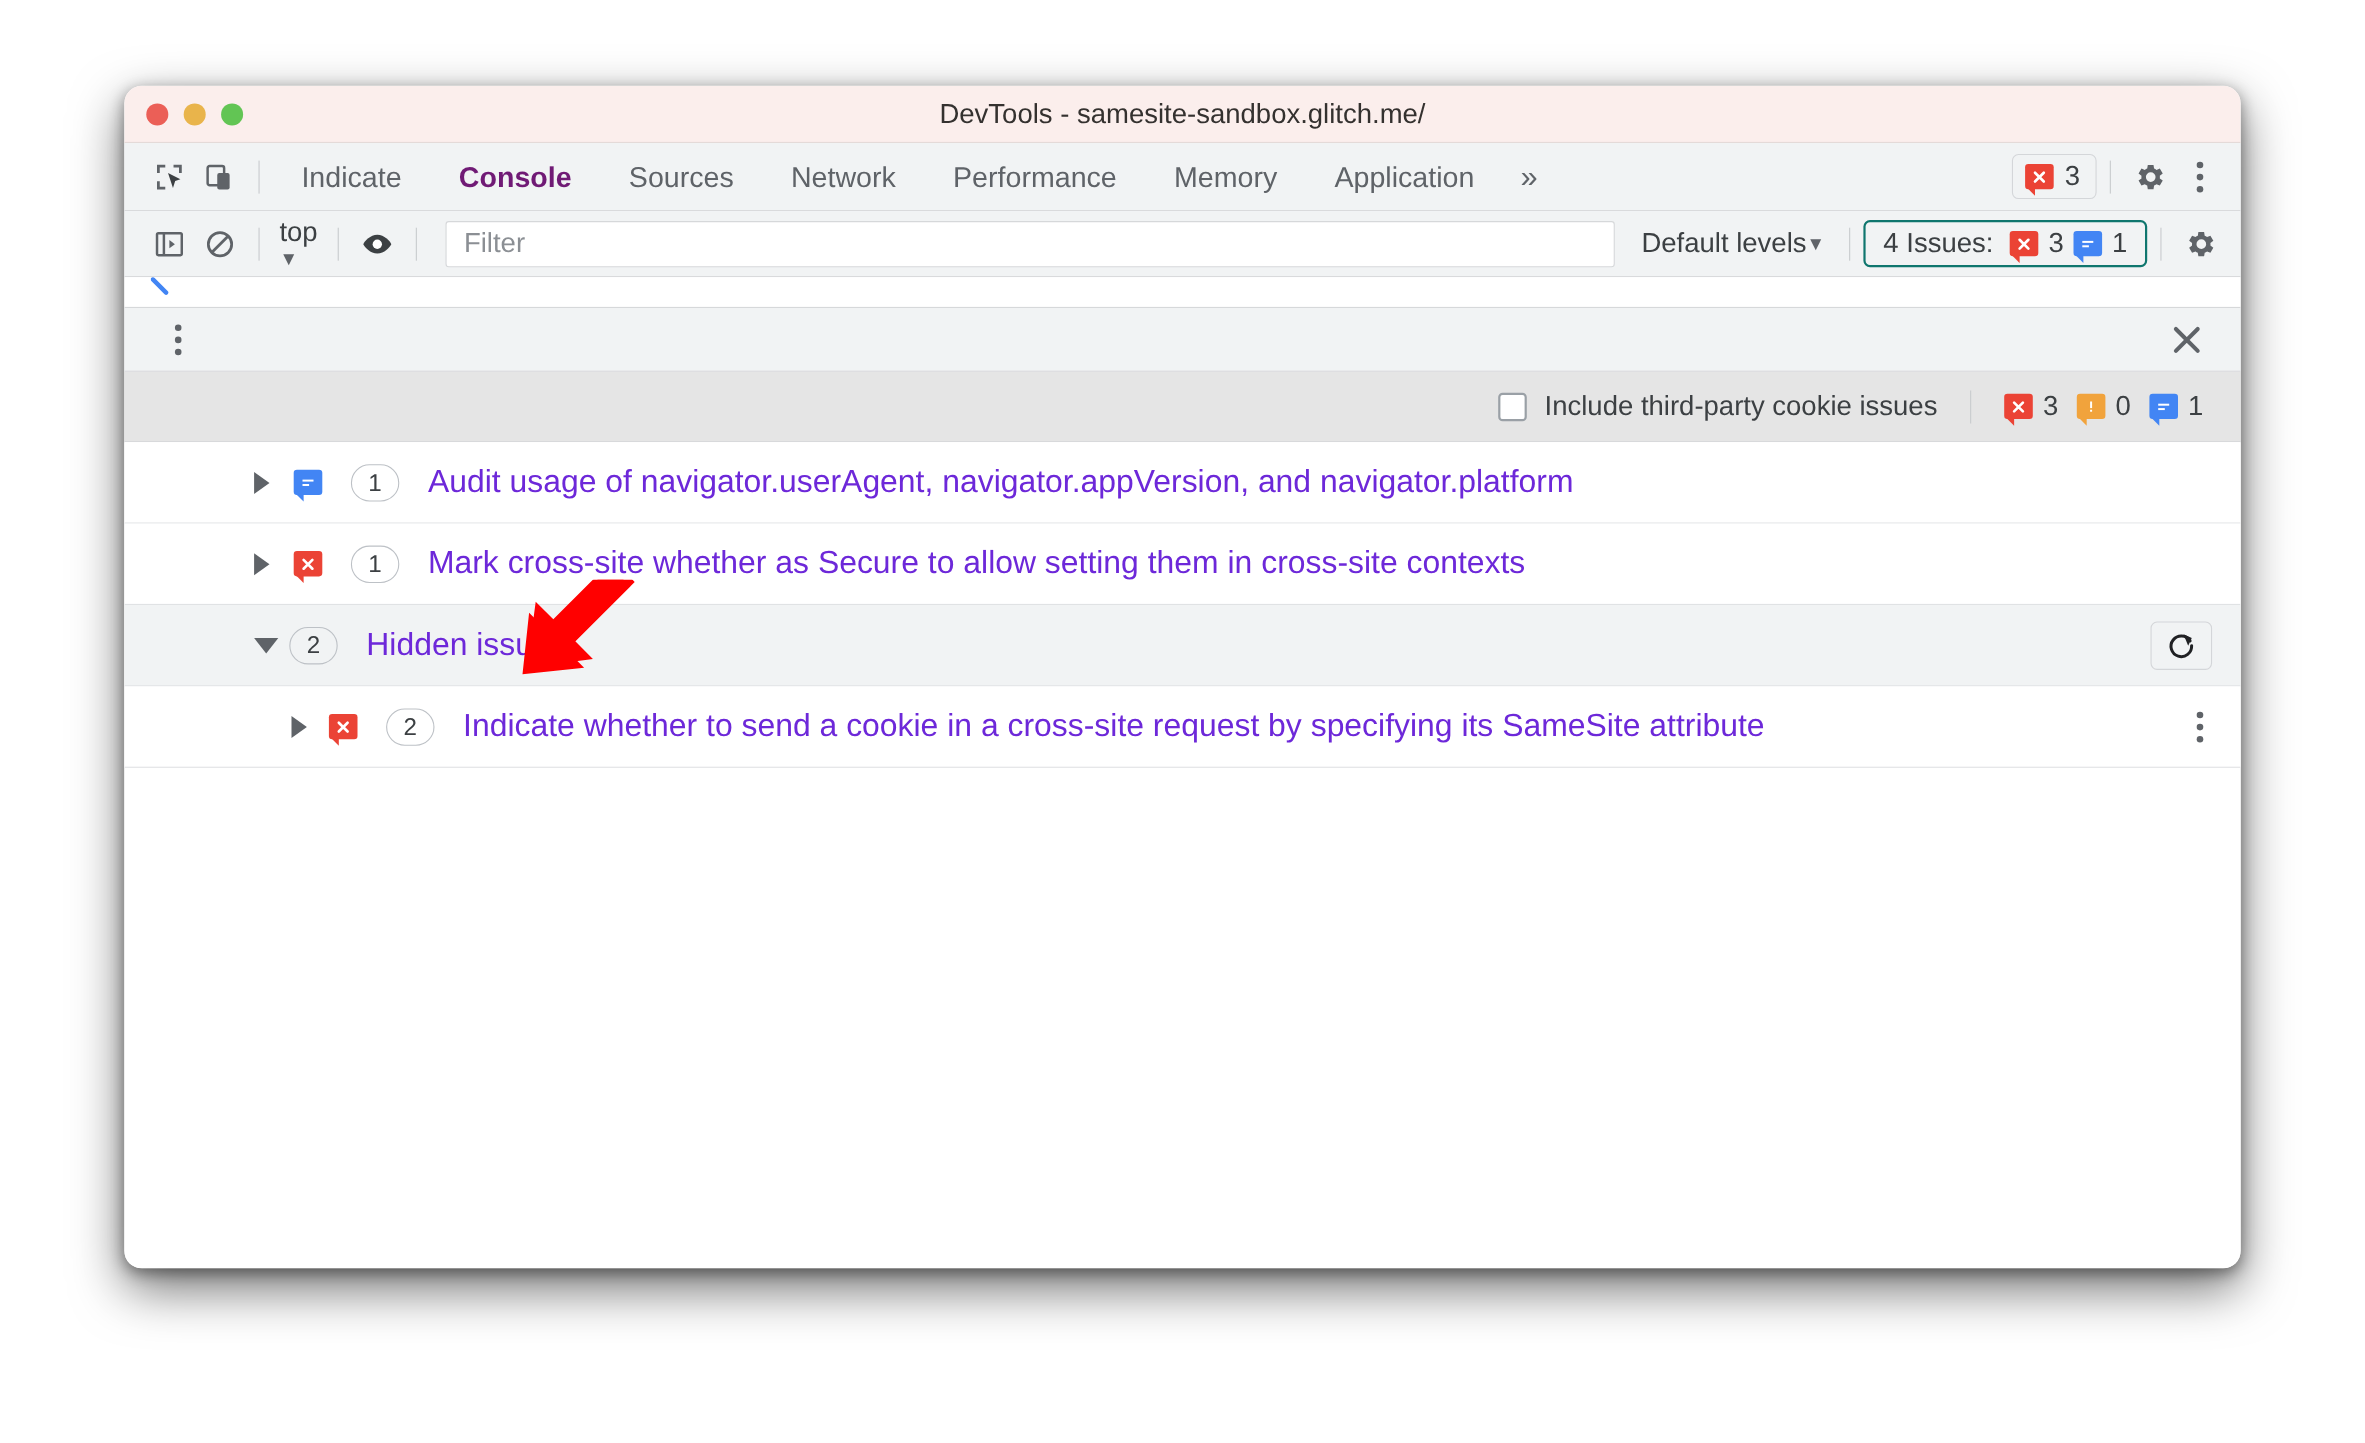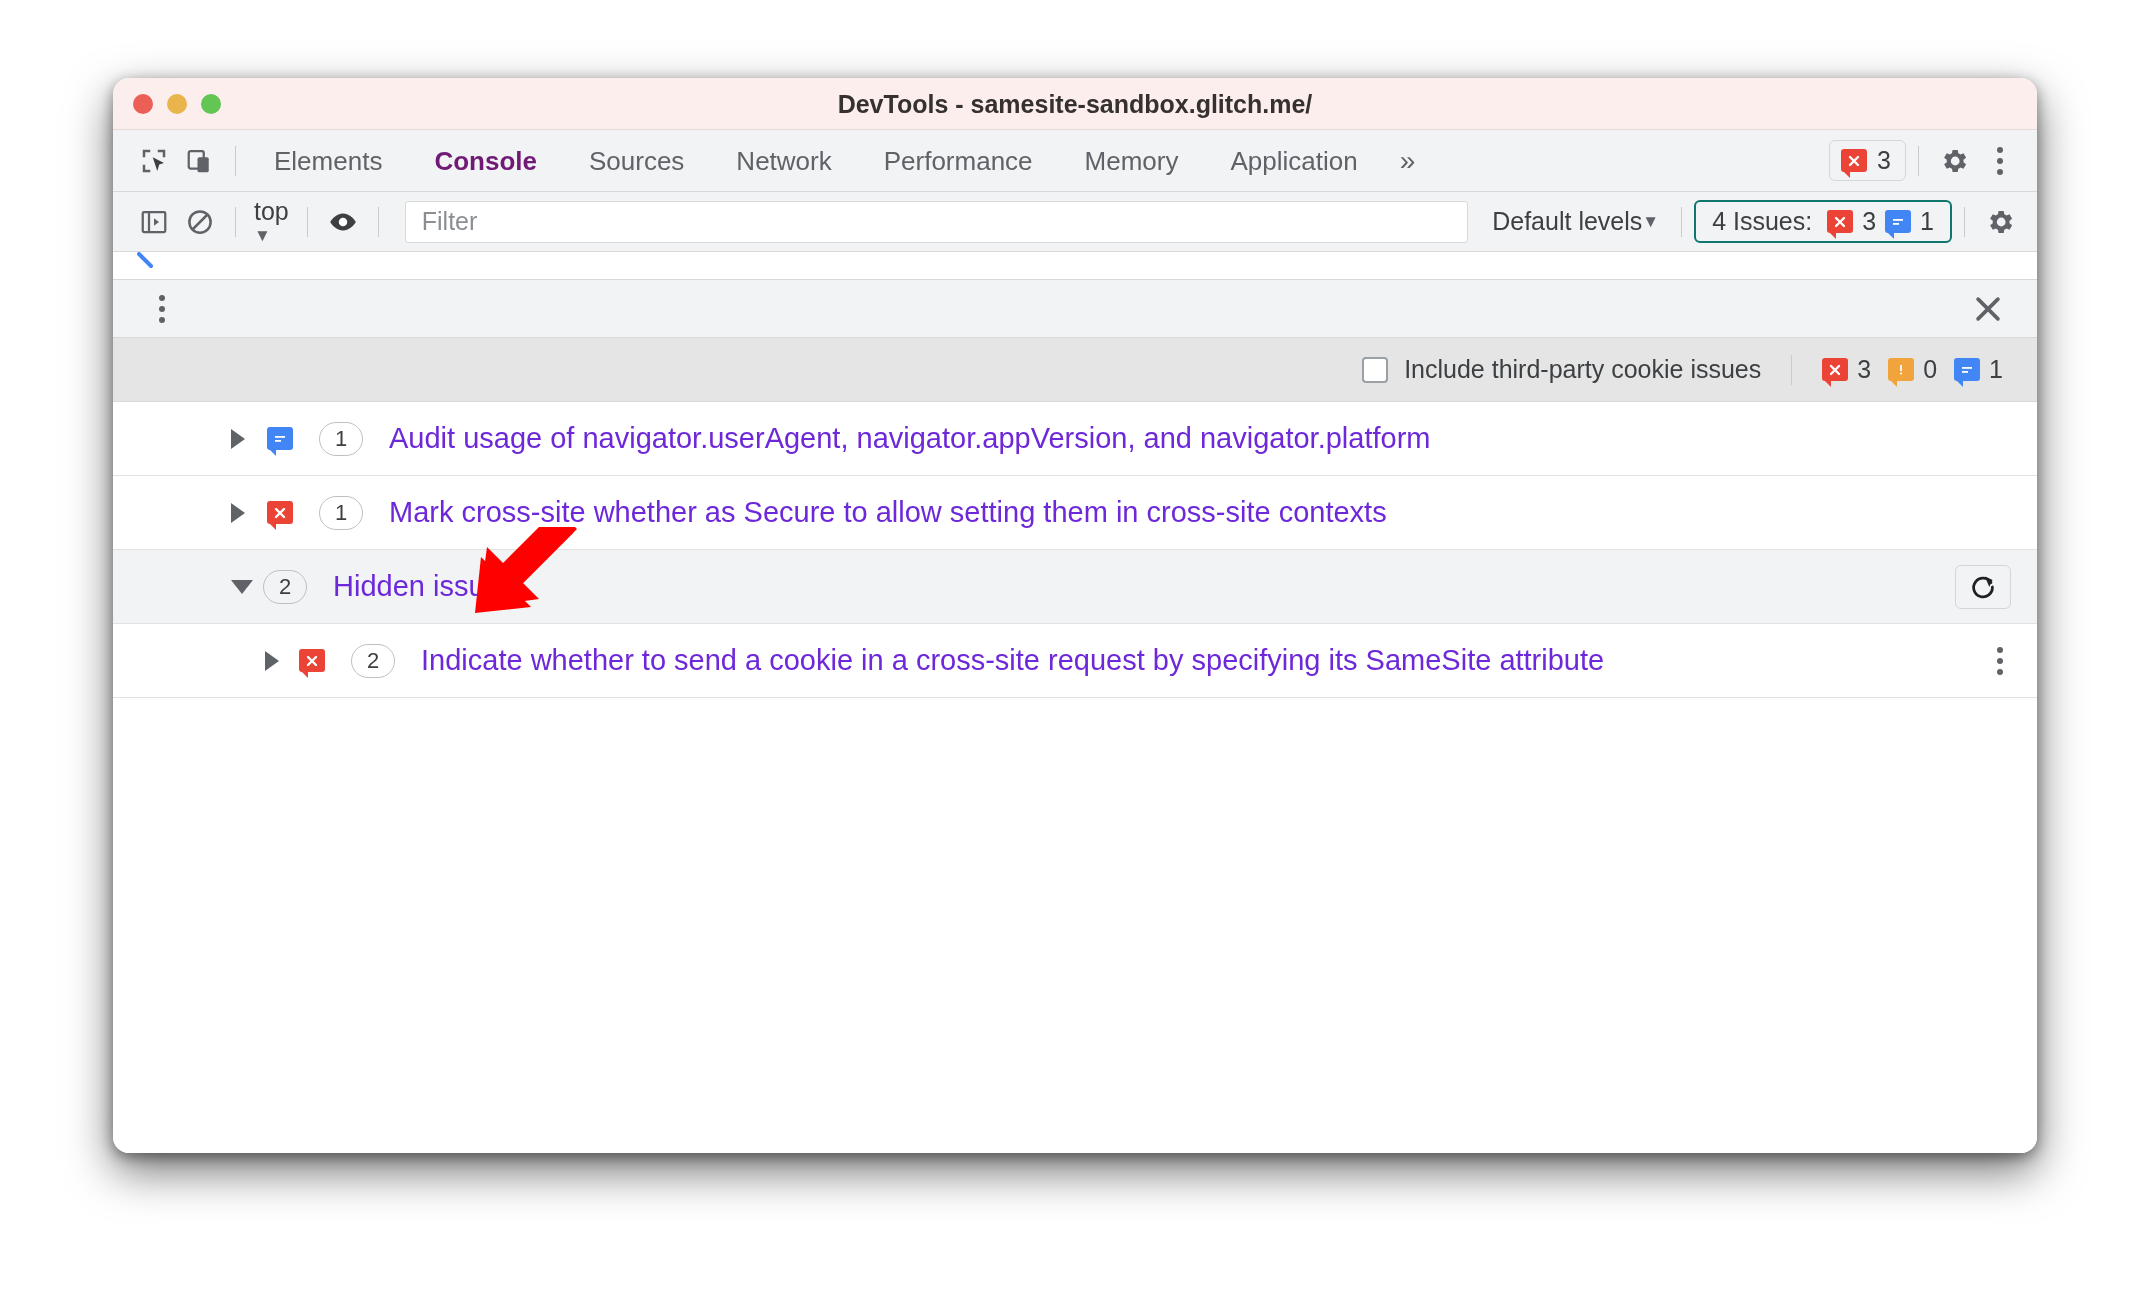--- a/index.html
+++ b/index.html
@@ -41,21 +41,21 @@
   .dot { width: 20px; height: 20px; border-radius: 50%; }
   .dot.red { background: #eb5f57; }
   .dot.yellow { background: #e9b44b; }
   .dot.green { background: #62c554; }
   .title-text {
     position: absolute;
     left: 0; right: 0; top: 50%;
     transform: translateY(-50%);
     text-align: center;
     font-size: 25px;
-    font-weight: bold;
+    font-weight: normal;
     color: #34312f;
     pointer-events: none;
   }
 
   
   .tabbar {
     height: 62px;
     background: #f1f3f4;
     border-bottom: 1px solid #d6d8da;
     display: flex;
@@ -294,21 +294,21 @@
         </svg>
       </div>
       <div class="iconbtn">
         <svg width="30" height="30" viewBox="0 0 24 24">
           <rect x="3" y="4" width="12" height="14" rx="1.5" fill="none" stroke="#5f6368" stroke-width="1.8"></rect>
           <rect x="10" y="9" width="9" height="12" rx="1.5" fill="#5f6368"></rect>
         </svg>
       </div>
       <div class="vsep"></div>
       <div class="tabs">
-        <div class="tab">Elements</div>
+        <div class="tab">Indicate</div>
         <div class="tab active">Console</div>
         <div class="tab">Sources</div>
         <div class="tab">Network</div>
         <div class="tab">Performance</div>
         <div class="tab">Memory</div>
         <div class="tab">Application</div>
       </div>
       <div class="chev-more">»</div>
       <div class="spacer"></div>
       <div class="errpill">

